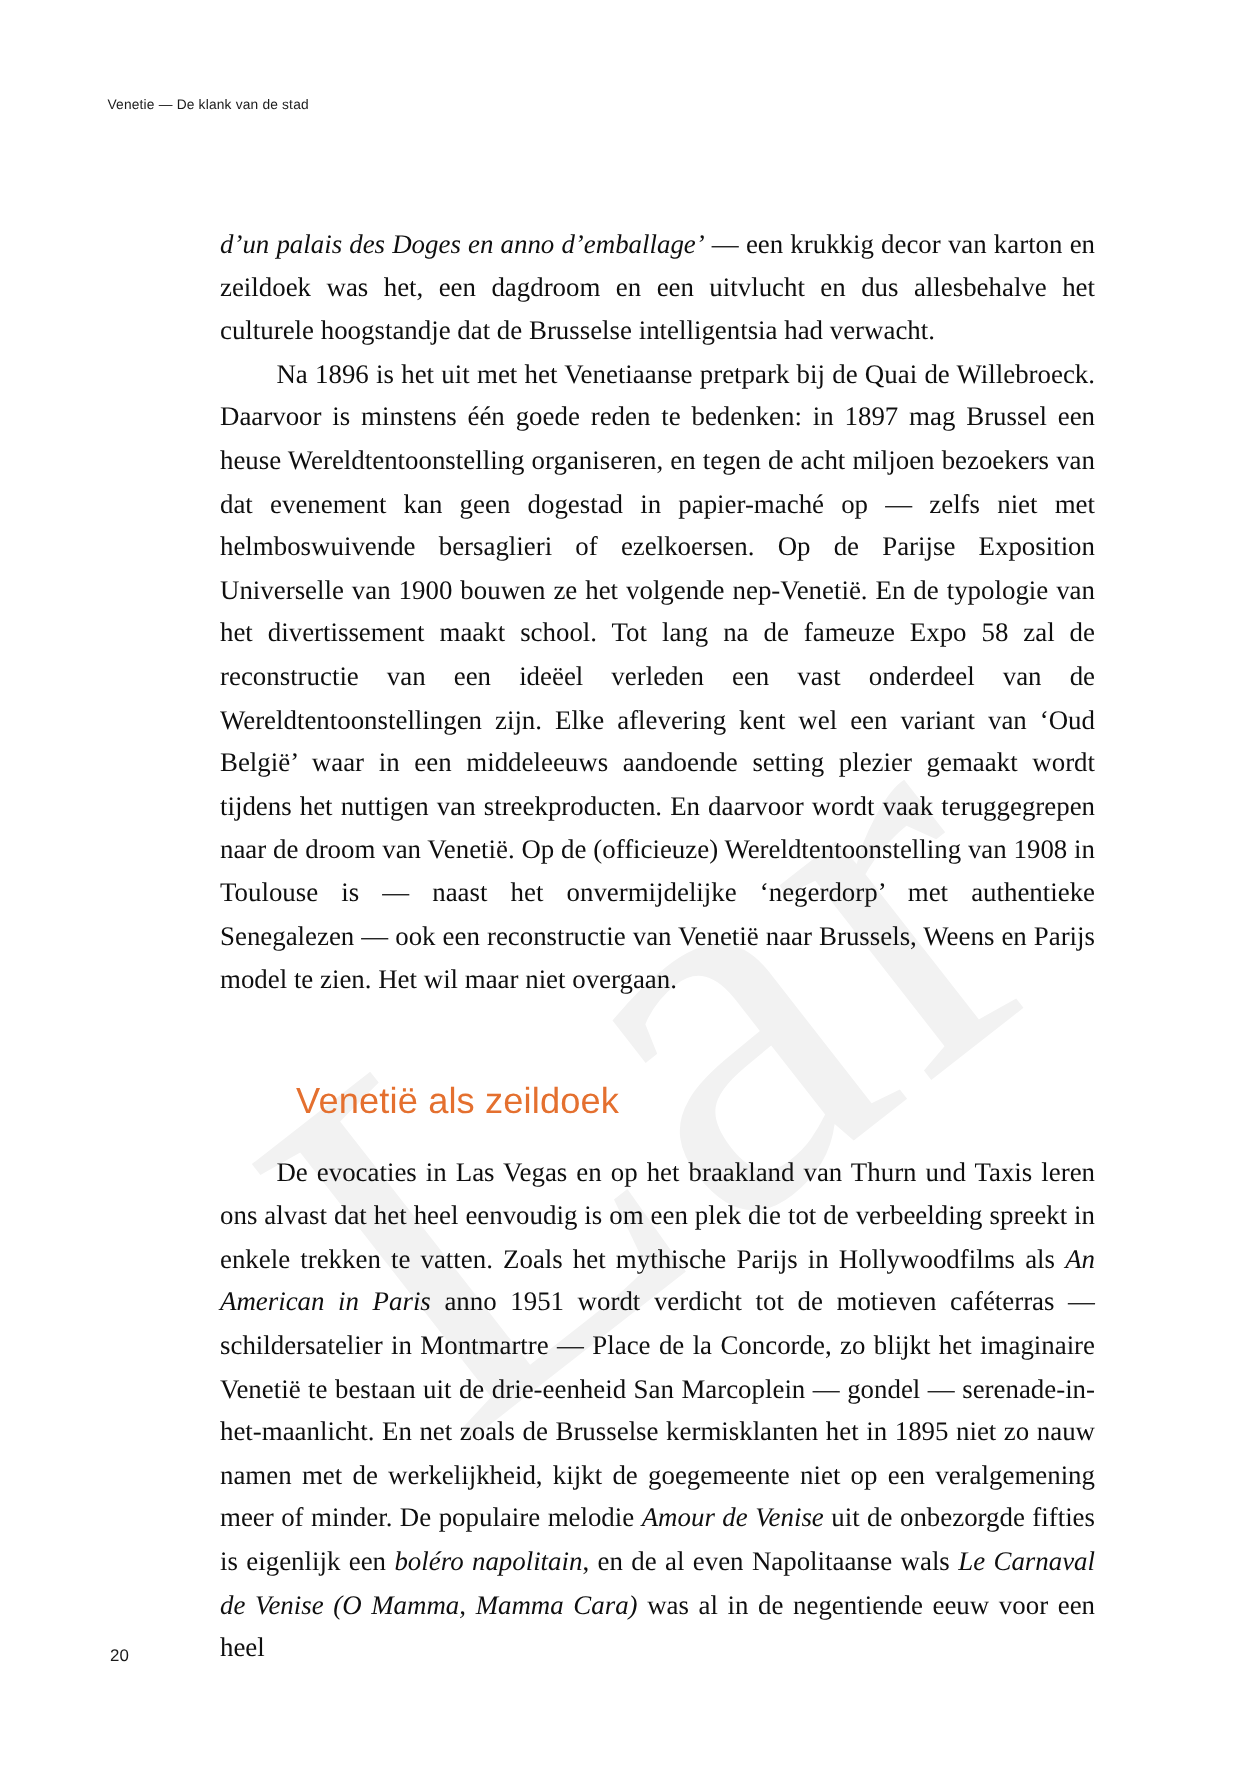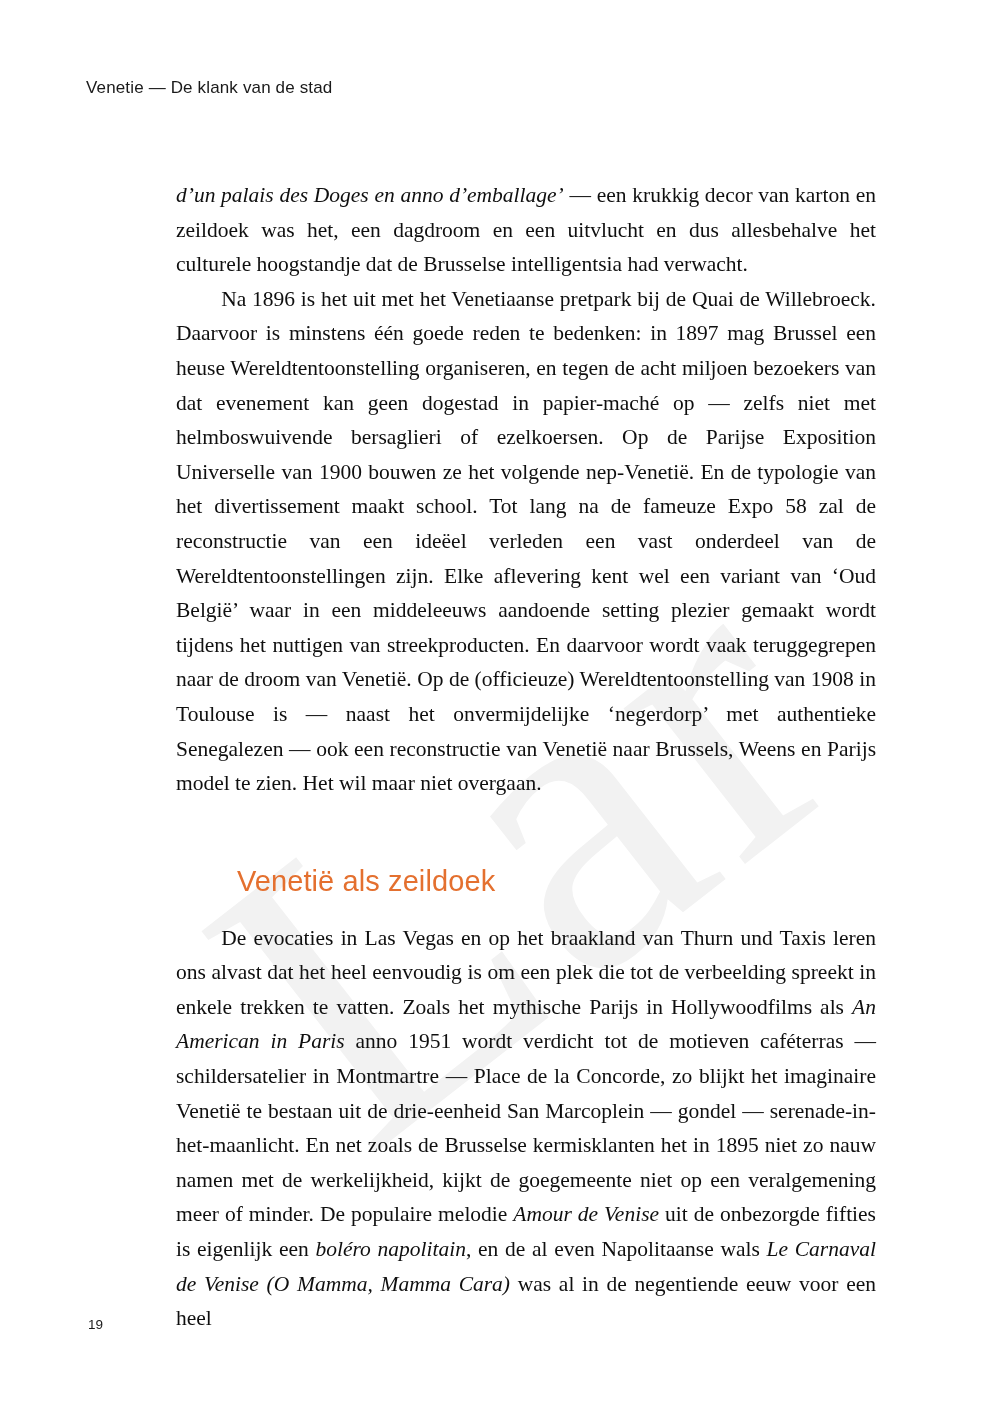--- a/index.html
+++ b/index.html
@@ -35,21 +35,21 @@
     fill: #f2f2f2;
     letter-spacing: 10px;
   }
 
   
   .running-head {
     position: absolute;
     left: 86px;
     top: 78px;
     font-family: "Liberation Sans", "DejaVu Sans", sans-serif;
-    font-size: 17px;
+    font-size: 11px;
     letter-spacing: 0.15px;
     color: #1a1a1a;
     z-index: 3;
     white-space: nowrap;
   }
 
   
   .column {
     position: absolute;
     left: 176px;
@@ -125,15 +125,15 @@
     <div class="gap-before-heading"></div>
 
     <h2 class="section-heading">Venetië als zeildoek</h2>
 
     <div class="gap-after-heading"></div>
 
     <p class="body indent"><span>De evocaties in Las Vegas en op het braakland van Thurn und Taxis leren ons alvast dat het heel eenvoudig is om een plek die tot de verbeel­ding spreekt in enkele trekken te vatten. Zoals het mythische Parijs in Hollywoodfilms als </span><em class="ital">An American in Paris</em><span> anno 1951 wordt verdicht tot de motieven caféterras — schildersatelier in Montmartre — Place de la Concorde, zo blijkt het imaginaire Venetië te bestaan uit de drie-eenheid San Marcoplein — gondel — serenade-in-het-maanlicht. En net zoals de Brusselse kermisklanten het in 1895 niet zo nauw namen met de werke­lijkheid, kijkt de goegemeente niet op een veralgemening meer of minder. De populaire melodie </span><em class="ital">Amour de Venise</em><span> uit de onbezorgde fifties is eigenlijk een </span><em class="ital">boléro napolitain</em><span>, en de al even Napolitaanse wals </span><em class="ital">Le Carnaval de Venise (O Mamma, Mamma Cara)</em><span> was al in de negentiende eeuw voor een heel</span></p>
 
   </div>
 
-  <div class="folio">19</div>
+  <div class="folio">20</div>
 
 </div>
 
 </body></html>

